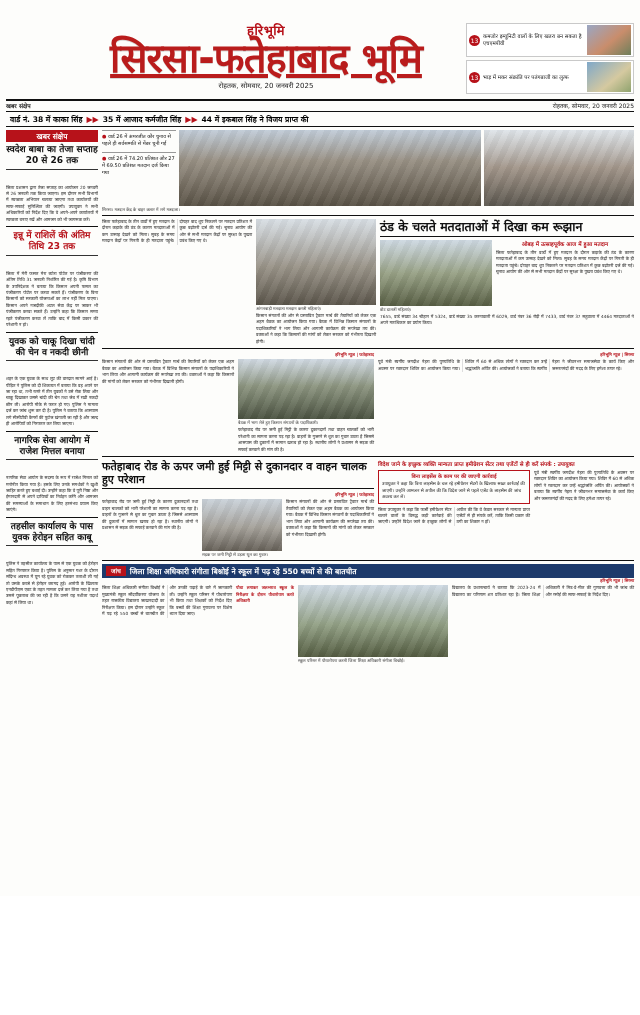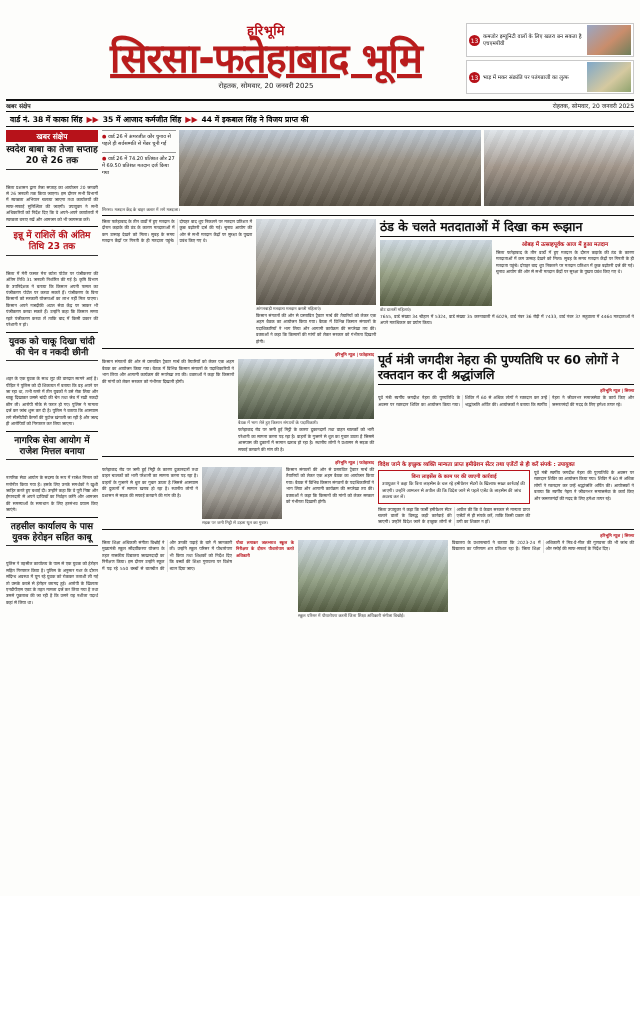--- a/index.html
+++ b/index.html
@@ -306,31 +306,31 @@
             </div>
             <div style="flex:1">
               <div class="ph ph-group" style="height:60px"></div>
               <div class="photo-cap">बैठक में भाग लेते हुए किसान संगठनों के पदाधिकारी।</div>
               <div class="txt" style="margin-top:2px">फतेहाबाद रोड पर जमी हुई मिट्टी के कारण दुकानदारों तथा वाहन चालकों को भारी परेशानी का सामना करना पड़ रहा है। वाहनों के गुजरने से धूल का गुबार उठता है जिससे आसपास की दुकानों में सामान खराब हो रहा है। स्थानीय लोगों ने प्रशासन से सड़क की सफाई करवाने की मांग की है।</div>
             </div>
           </div>
         </div>
 
         <div style="flex:1">
-          <div class="sec-head">पूर्व मंत्री जगदीश नेहरा की पुण्यतिथि पर 60 लोगों ने रक्तदान कर दी श्रद्धांजलि</div>
           <div class="byline">हरिभूमि न्यूज | सिरसा</div>
           <div class="cols3 txt">पूर्व मंत्री स्वर्गीय जगदीश नेहरा की पुण्यतिथि के अवसर पर रक्तदान शिविर का आयोजन किया गया। शिविर में 60 से अधिक लोगों ने रक्तदान कर उन्हें श्रद्धांजलि अर्पित की। आयोजकों ने बताया कि स्वर्गीय नेहरा ने जीवनभर समाजसेवा के कार्य किए और जरूरतमंदों की मदद के लिए हमेशा तत्पर रहे।</div>
         </div>
       </div>
 
       <div class="rule"></div>
 
       <div class="flexrow">
 
         <div style="width:272px">
+          <div class="sec-head sm">फतेहाबाद रोड के ऊपर जमी हुई मिट्टी से दुकानदार व वाहन चालक हुए परेशान</div>
           <div class="byline">हरिभूमि न्यूज | फतेहाबाद</div>
           <div class="flexrow">
             <div style="width:96px">
               <div class="txt">फतेहाबाद रोड पर जमी हुई मिट्टी के कारण दुकानदारों तथा वाहन चालकों को भारी परेशानी का सामना करना पड़ रहा है। वाहनों के गुजरने से धूल का गुबार उठता है जिससे आसपास की दुकानों में सामान खराब हो रहा है। स्थानीय लोगों ने प्रशासन से सड़क की सफाई करवाने की मांग की है।</div>
             </div>
             <div style="width:80px">
               <div class="ph ph-road" style="height:52px"></div>
               <div class="photo-cap">सड़क पर जमी मिट्टी से उड़ता धूल का गुबार।</div>
             </div>
             <div style="flex:1">
@@ -352,20 +352,24 @@
             <div style="flex:1">
               <div class="txt">पूर्व मंत्री स्वर्गीय जगदीश नेहरा की पुण्यतिथि के अवसर पर रक्तदान शिविर का आयोजन किया गया। शिविर में 60 से अधिक लोगों ने रक्तदान कर उन्हें श्रद्धांजलि अर्पित की। आयोजकों ने बताया कि स्वर्गीय नेहरा ने जीवनभर समाजसेवा के कार्य किए और जरूरतमंदों की मदद के लिए हमेशा तत्पर रहे।</div>
             </div>
           </div>
         </div>
       </div>
 
       <div class="rule"></div>
 
       <div>
+        <div class="tagbar">
+          <span class="tag">जांच</span>
+          <span>जिला शिक्षा अधिकारी संगीता बिश्नोई ने स्कूल में पढ़ रहे 550 बच्चों से की बातचीत</span>
+        </div>
         <div class="byline">हरिभूमि न्यूज | सिरसा</div>
 
         <div class="flexrow">
           <div style="width:130px">
             <div class="cols2 txt">जिला शिक्षा अधिकारी संगीता बिश्नोई ने मुख्यमंत्री स्कूल सौंदर्यीकरण योजना के तहत राजकीय विद्यालय जाखनदादी का निरीक्षण किया। इस दौरान उन्होंने स्कूल में पढ़ रहे 550 बच्चों से बातचीत की और उनकी पढ़ाई के बारे में जानकारी ली। उन्होंने स्कूल परिसर में पौधारोपण भी किया तथा शिक्षकों को निर्देश दिए कि बच्चों की शिक्षा गुणवत्ता पर विशेष ध्यान दिया जाए।</div>
           </div>
 
           <div style="width:58px">
             <div class="txt" style="font-size:4.2px;color:#b7121a;font-weight:bold">पौधा लगाकर जलभराव स्कूल के निरीक्षण के दौरान पौधारोपण करते अधिकारी</div>
           </div>

